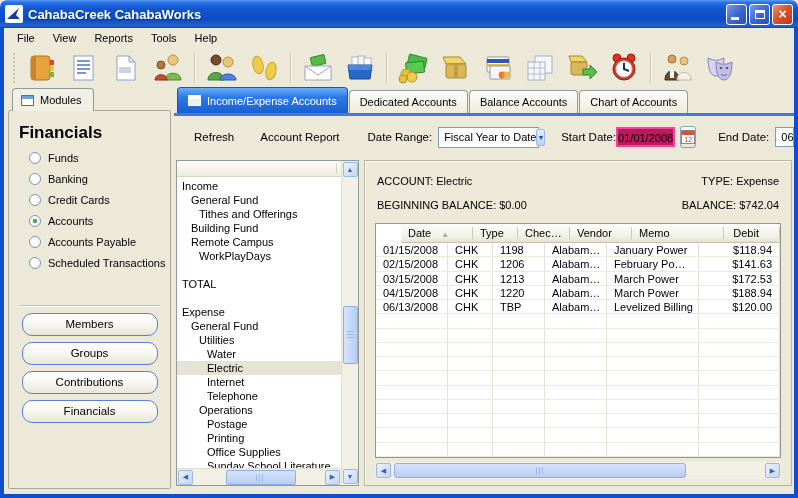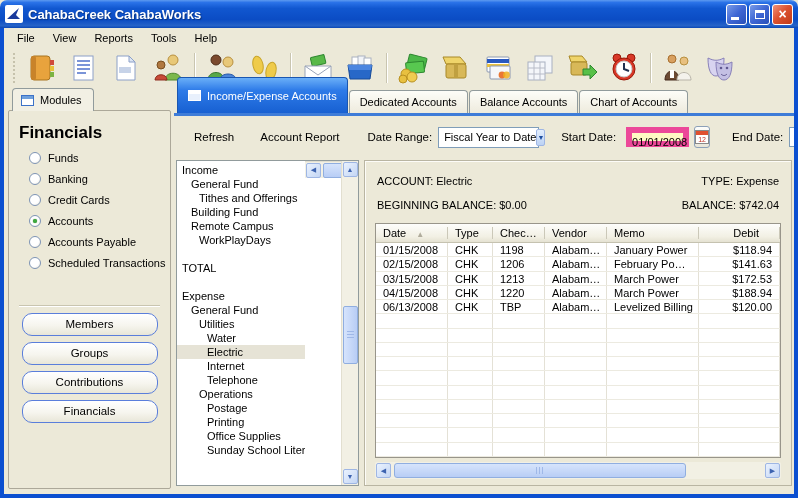--- a/index.html
+++ b/index.html
@@ -48,42 +48,42 @@
   .radio.checked::after{content:"";position:absolute;left:3px;top:3px;width:4px;height:4px;border-radius:50%;background:#3FAA3F;box-shadow:0 0 1px #2A7A2A;}
   .panel-divider{margin:36px 6px 0 6px;height:2px;border-top:1px solid #C9C5B0;border-bottom:1px solid #fff;}
   .nav-btn{display:block;width:136px;height:23px;margin:6px auto 0 auto;border:1px solid #5A7EDB;border-radius:10px;
     background:linear-gradient(180deg,#FFFFFF 0%,#F6F5EE 55%,#E8E6D8 100%);font-size:11.5px;text-align:center;line-height:21px;cursor:default;}
 
   
   .main{position:absolute;left:170px;top:60px;right:0;bottom:5px;}
   .tabs{display:flex;align-items:flex-end;height:28px;padding-left:3px;border-bottom:3px solid #3E7CD8;}
   .tab{border:1px solid #919B9C;border-bottom:none;border-radius:4px 4px 0 0;height:23px;
     display:flex;align-items:center;gap:6px;padding:0 10px;margin-right:1px;background:linear-gradient(180deg,#FDFDF8,#EEEBDD);cursor:default;white-space:nowrap;}
-  .tab.active{height:36px;background:linear-gradient(180deg,#6AAFF8 0%,#2E7BE8 35%,#1760D2 100%);
+  .tab.active{height:26px;background:linear-gradient(180deg,#6AAFF8 0%,#2E7BE8 35%,#1760D2 100%);
     border-color:#1A56B0;color:#fff;font-weight:normal;}
   .tab.active .win-glyph{border-color:#fff;background:#E8F0FC;}
   .tab.active .win-glyph::before{background:#fff;}
 
   .controls{height:42px;display:flex;align-items:center;font-size:11.5px;white-space:nowrap;}
   .flat-btn{margin-left:14px;padding:3px 6px;cursor:default;}
   .ctl-label{margin-left:22px;}
   .combo{margin-left:6px;width:101px;height:21px;border:1px solid #7F9DB9;background:#fff;display:flex;align-items:center;position:relative;}
   .combo-text{flex:1;padding-left:5px;font-size:11px;}
   .combo-btn{width:17px;height:17px;margin-right:1px;border:1px solid #9EB6E4;border-radius:2px;
     background:linear-gradient(180deg,#E3EEFD,#BCD2F4);color:#2050A0;font-size:7px;text-align:center;line-height:15px;}
-  .date-input{margin-left:10px;width:63px;height:20px;border:6px solid #ec4899;background:#fef9c3;font-size:11px;text-align:center;line-height:18px;}
+  .date-input{margin-left:0;width:63px;height:20px;border:2px solid #ec4899;background:#be185d;font-size:11px;text-align:center;line-height:18px;}
   .cal-btn{margin-left:5px;width:23px;height:22px;border:1px solid #8CA0B8;border-radius:3px;
     background:linear-gradient(180deg,#FDFDFB,#E8E5D8);display:flex;align-items:center;justify-content:center;}
   .cal-glyph{width:14px;height:14px;background:#fff;border:1px solid #888;position:relative;font-size:7px;color:#C03020;text-align:center;line-height:18px;}
   .cal-glyph::before{content:"";position:absolute;top:0;left:0;right:0;height:4px;background:#E05030;}
   .end-input{margin-left:6px;width:90px;height:20px;border:1px solid #7F9DB9;background:#fff;font-size:11px;line-height:18px;padding-left:5px;overflow:hidden;}
 
   
   .tree-panel{position:absolute;left:2px;top:72px;width:183px;height:326px;background:#fff;border:1px solid #919B9C;display:flex;}
-  .tree-left{flex:1;display:flex;flex-direction:row;overflow:hidden;}
+  .tree-left{flex:1;display:flex;flex-direction:column;overflow:hidden;}
   .tree-header{height:16px;background:linear-gradient(180deg,#FDFCF8,#EFEDDF);border-bottom:1px solid #D8D5C4;position:relative;}
   .tree-header::after{content:"";position:absolute;right:4px;top:2px;bottom:2px;width:1px;background:#D8D5C4;}
   .tree-list{flex:1;overflow:hidden;padding-top:2px;}
   .titem{height:14px;line-height:14px;white-space:nowrap;cursor:default;}
   .ind0{padding-left:5px;}.ind1{padding-left:14px;}.ind2{padding-left:22px;}.ind3{padding-left:30px;}
   .titem.selected{background:#E6E3D6;}
   .tree-hscroll{height:17px;display:flex;align-items:center;background:#F2F0E4;border-top:1px solid #E2DFD0;}
   .tree-vscroll{width:17px;background:#F2F0E4;border-left:1px solid #E2DFD0;display:flex;flex-direction:column;align-items:center;}
   .sb-btn{width:15px;height:15px;margin:1px;border:1px solid #9EB6E4;border-radius:2px;flex:0 0 auto;
     background:linear-gradient(135deg,#EAF2FE,#C4D6F4);color:#3D63B0;font-size:7px;display:flex;align-items:center;justify-content:center;}
@@ -96,21 +96,21 @@
     background:linear-gradient(180deg,#D6E4FC,#B8CDF5);display:flex;align-items:center;justify-content:center;}
   .grip-h{width:9px;height:7px;background:repeating-linear-gradient(90deg,#9FB8E8 0 1px,transparent 1px 3px);}
 
   
   .detail-panel{position:absolute;left:190px;top:72px;right:2px;height:326px;border:1px solid #B9B5A2;
     background:#ECE9D8;box-shadow:inset 1px 1px 0 #FDFCF8;display:flex;flex-direction:column;padding:10px 10px 6px 10px;}
   .detail-head-row{display:flex;justify-content:space-between;margin:4px 2px 0 2px;}
   .detail-head-row + .detail-head-row{margin-top:12px;}
   .acct-table{margin-top:12px;flex:1;background:#fff;border:1px solid #98958A;overflow:hidden;display:flex;flex-direction:column;}
   .tgrid{display:grid;grid-template-columns:72px 45px 52px 62px 92px 1fr;}
-  .thead-row{height:20px;background:linear-gradient(180deg,#FDFDFB 0%,#F2F0E4 70%,#E5E2D2 100%);border-bottom:1px solid #C5C2B0;}
+  .thead-row{height:20px;background:linear-gradient(180deg,#FDFDFB 0%,#F2F0E4 70%,#E5E2D2 100%);border-bottom:1px solid #C5C2B0;margin-left:25px;}
   .th{padding:3px 0 0 7px;position:relative;font-size:11px;}
   .th::after{content:"";position:absolute;right:0;top:3px;bottom:3px;width:1px;background:#CBC8B8;}
   .th.num{text-align:right;padding-right:21px;}
   .sort-arrow{font-size:8px;color:#B0AC9C;margin-left:10px;}
   .trow{height:15px;border-bottom:1px solid #ECEAE0;}
   .td{padding:1px 0 0 7px;font-size:11px;white-space:nowrap;overflow:hidden;border-right:1px solid #E4E1D6;}
   .td.num{text-align:right;padding-right:7px;}
   .detail-hscroll{height:17px;margin-top:4px;display:flex;align-items:center;background:#F2F0E4;border-radius:2px;}
   .sb-thumb-long{height:15px;margin-left:2px;width:72%;border:1px solid #90AEE0;border-radius:3px;
     background:linear-gradient(180deg,#D6E4FC,#B8CDF5);display:flex;align-items:center;justify-content:center;}

